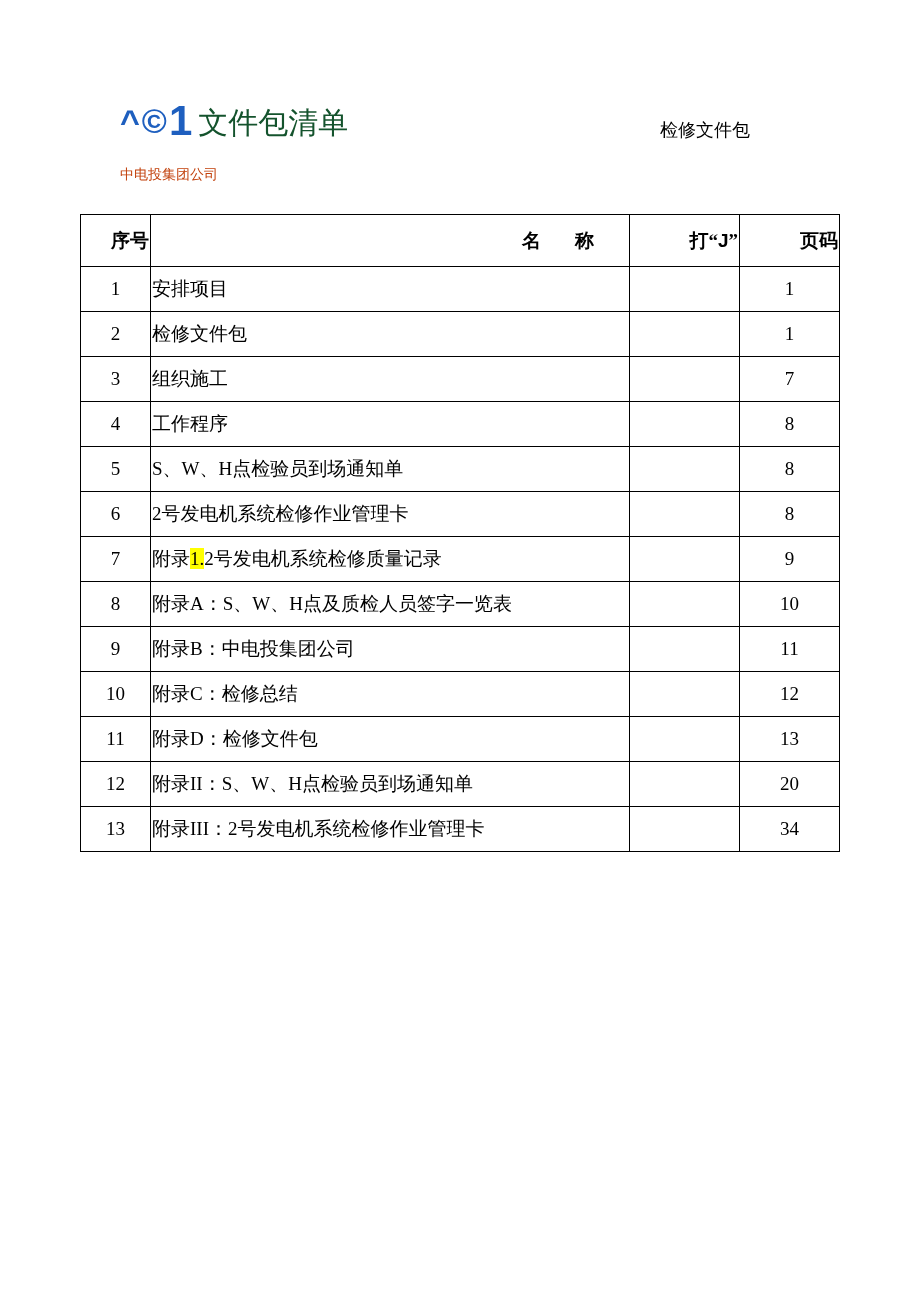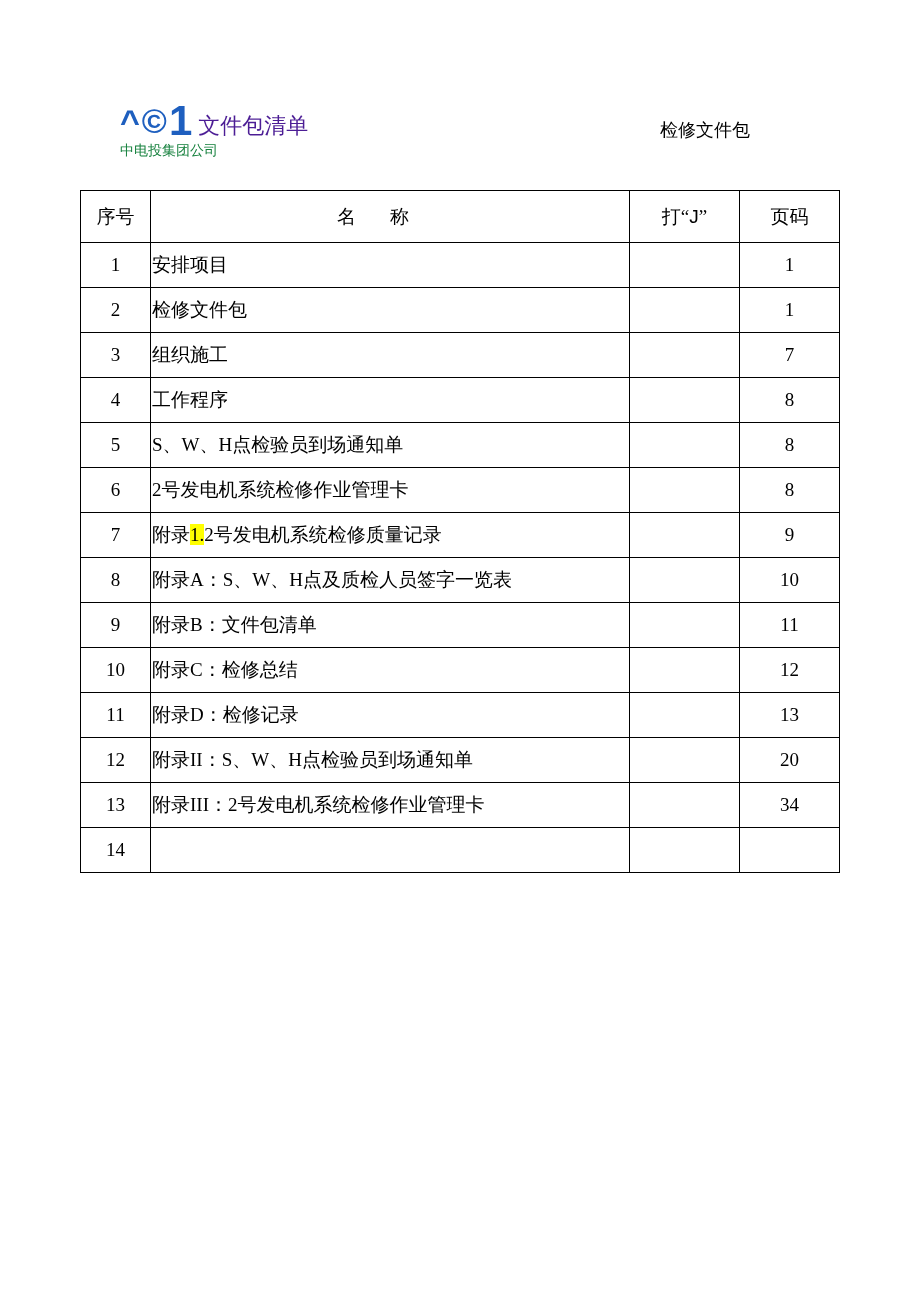--- a/index.html
+++ b/index.html
@@ -39,51 +39,51 @@
     line-height: 1;
     margin: 0 2px;
   }
   .logo-one {
     font-size: 42px;
     font-family: Arial, sans-serif;
     line-height: 1;
     margin-right: 6px;
   }
   .title {
-    font-size: 22px;
-    color: #4c1d95;
+    font-size: 30px;
+    color: #14532d;
     font-family: "SimSun", "宋体", serif;
     text-align: right;
   }
   .sub-company {
     font-size: 14px;
-    color: #15803d;
-    margin-top: 0;
+    color: #c2410c;
+    margin-top: 22px;
     font-family: "SimHei", "黑体", sans-serif;
   }
   .header-right {
     position: absolute;
     right: 90px;
     top: 18px;
     font-size: 18px;
   }
   table.listing {
     width: 100%;
     border-collapse: collapse;
     table-layout: fixed;
   }
   table.listing th, table.listing td {
     border: 1px solid #000;
     font-size: 19px;
     vertical-align: middle;
     height: 45px;
   }
   table.listing th {
-    font-weight: normal;
-    text-align: center;
+    font-weight: bold;
+    text-align: right;
     height: 52px;
   }
   .col-no   { width: 70px; text-align: center; }
   .col-name { text-align: left; }
   .col-chk  { width: 110px; text-align: center; }
   .col-page { width: 100px; text-align: center; }
   .name-header {
     letter-spacing: 34px;
     text-align: center;
   }
@@ -171,50 +171,44 @@
           <td class="col-page">9</td>
         </tr>
         <tr>
           <td class="col-no">8</td>
           <td class="col-name"><span></span><span>附录A：S、W、H点及质检人员签字一览表</span></td>
           <td class="col-chk"></td>
           <td class="col-page">10</td>
         </tr>
         <tr>
           <td class="col-no">9</td>
-          <td class="col-name"><span></span><span>附录B：文件包清单</span></td>
+          <td class="col-name"><span></span><span>附录B：中电投集团公司</span></td>
           <td class="col-chk"></td>
           <td class="col-page">11</td>
         </tr>
         <tr>
           <td class="col-no">10</td>
           <td class="col-name"><span></span><span>附录C：检修总结</span></td>
           <td class="col-chk"></td>
           <td class="col-page">12</td>
         </tr>
         <tr>
           <td class="col-no">11</td>
-          <td class="col-name"><span></span><span>附录D：检修记录</span></td>
+          <td class="col-name"><span></span><span>附录D：检修文件包</span></td>
           <td class="col-chk"></td>
           <td class="col-page">13</td>
         </tr>
         <tr>
           <td class="col-no">12</td>
           <td class="col-name"><span></span><span>附录II：S、W、H点检验员到场通知单</span></td>
           <td class="col-chk"></td>
           <td class="col-page">20</td>
         </tr>
         <tr>
           <td class="col-no">13</td>
           <td class="col-name"><span></span><span>附录III：2号发电机系统检修作业管理卡</span></td>
           <td class="col-chk"></td>
           <td class="col-page">34</td>
         </tr>
-        <tr>
-          <td class="col-no">14</td>
-          <td class="col-name"><span></span><span></span></td>
-          <td class="col-chk"></td>
-          <td class="col-page"></td>
-        </tr>
       </tbody>
   </table>
 
 </div>
 
 </body></html>

